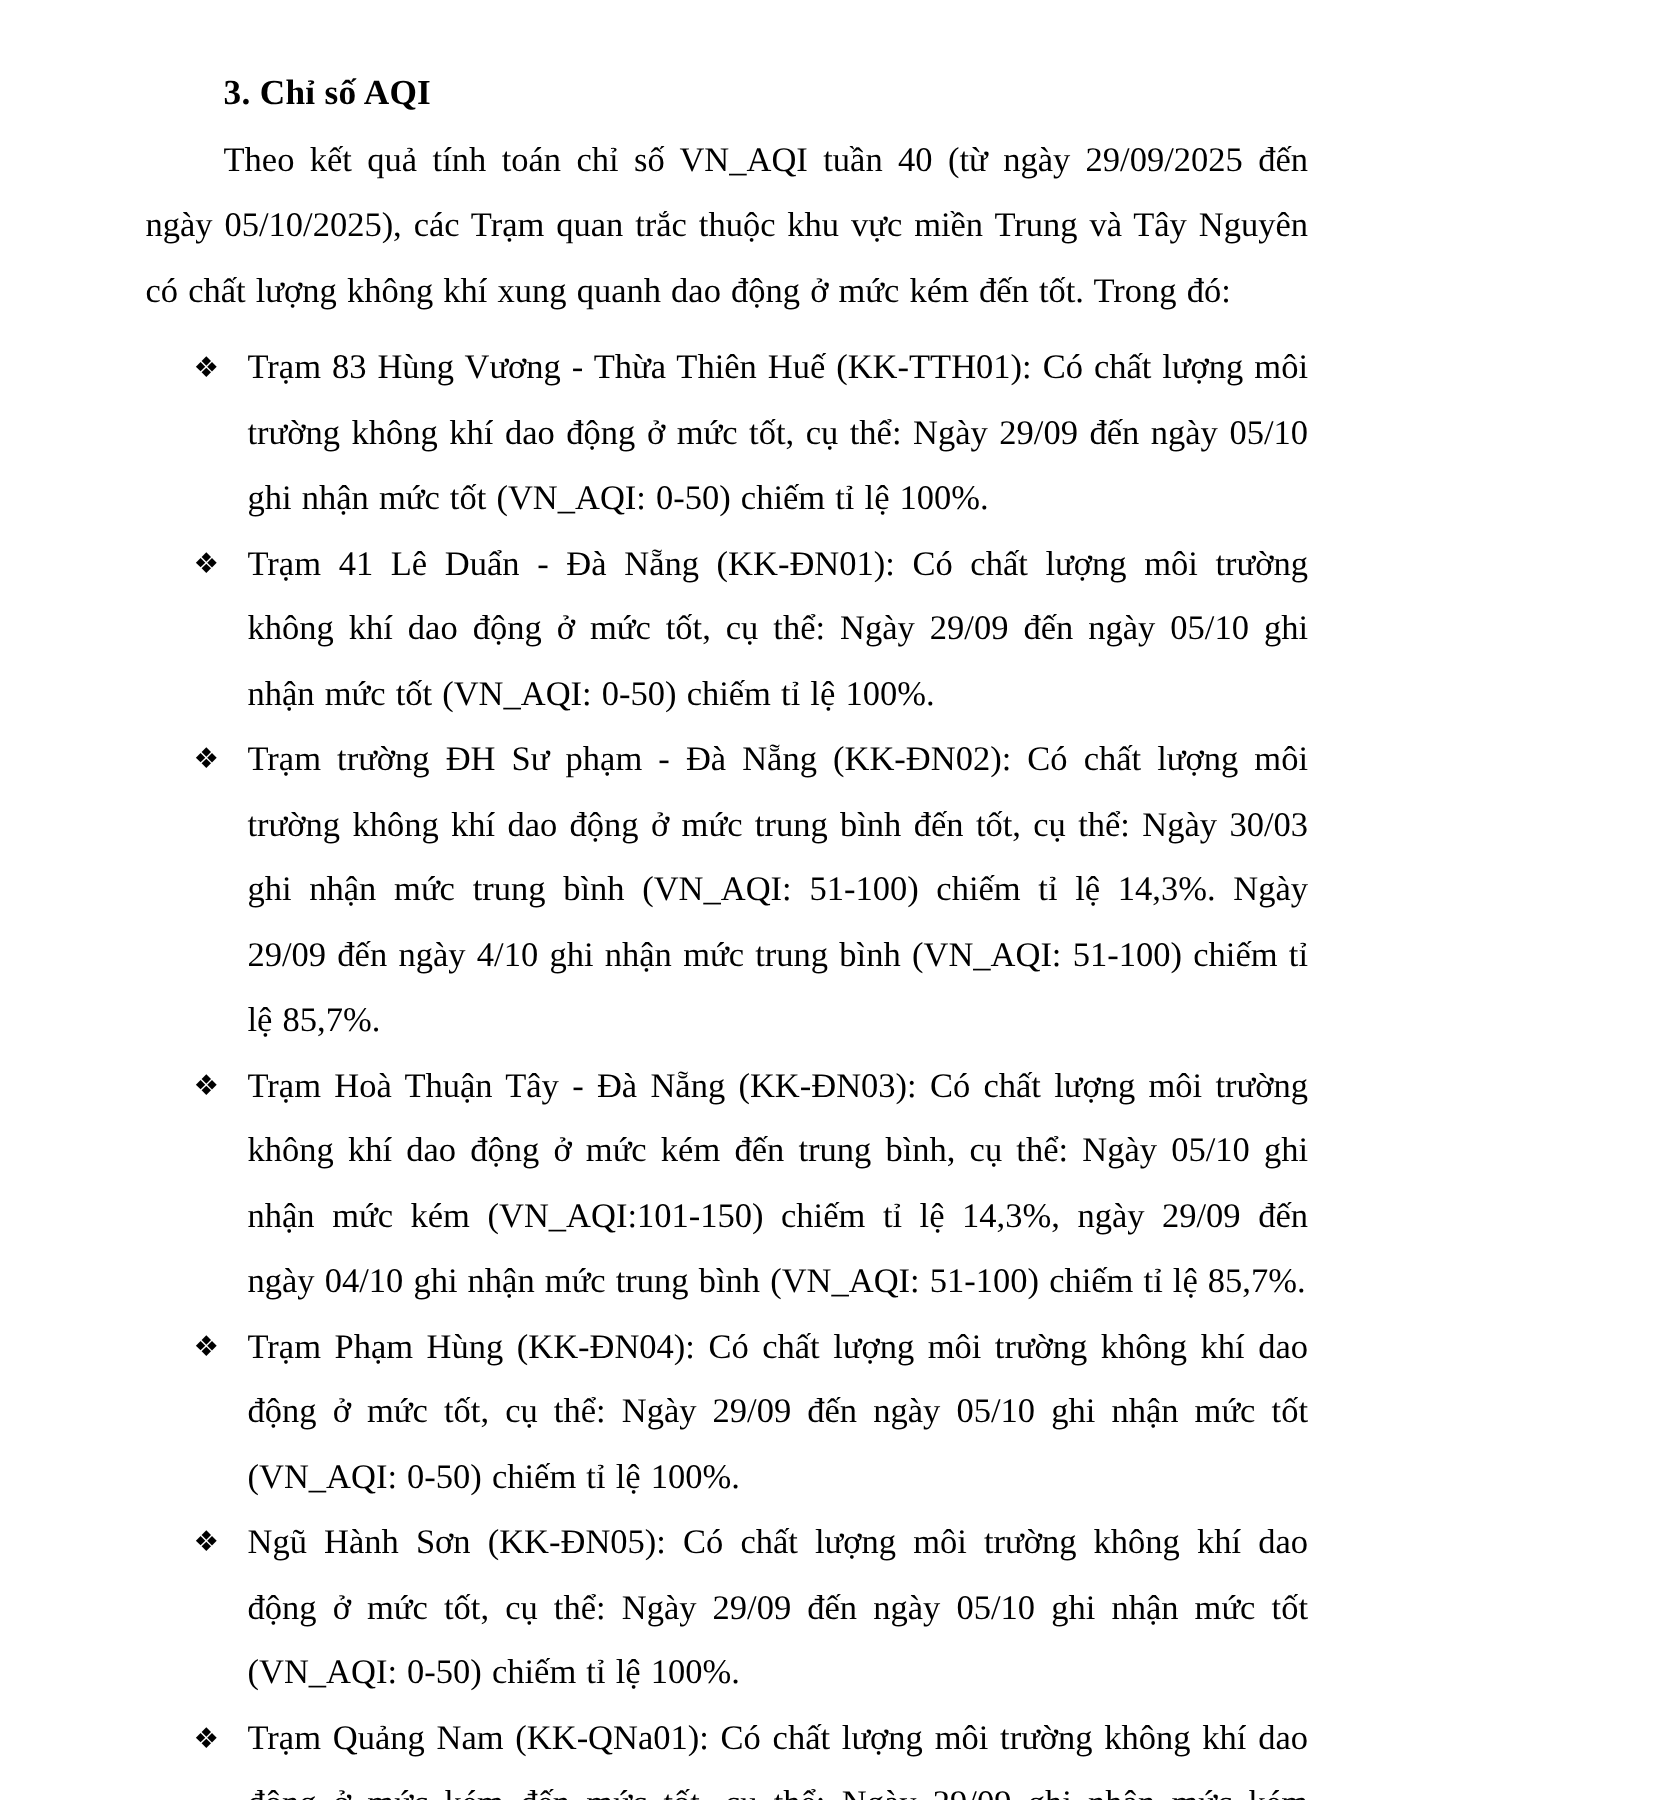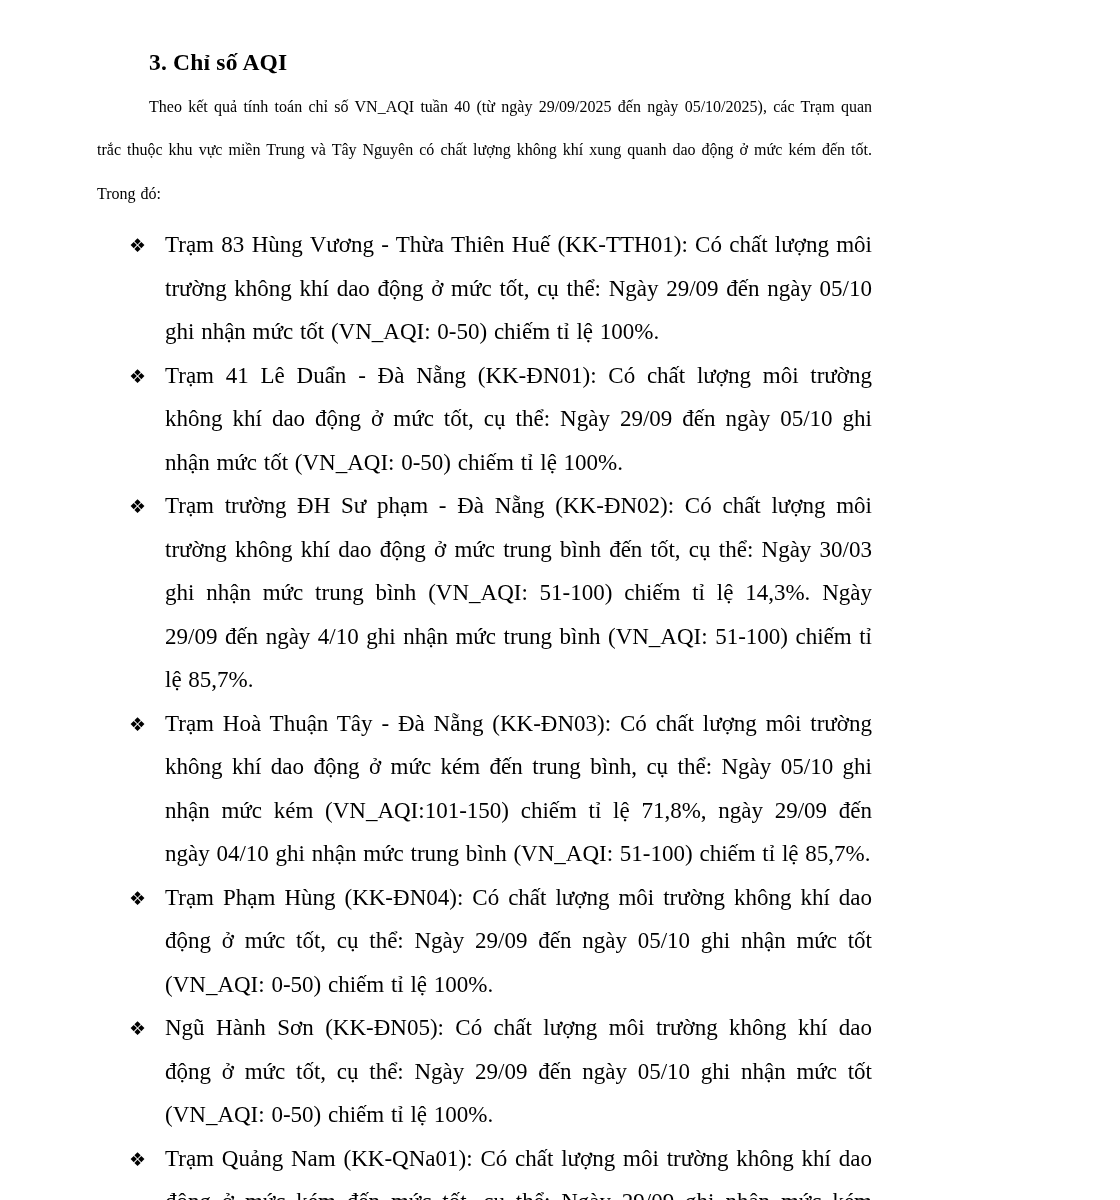--- a/index.html
+++ b/index.html
@@ -24,21 +24,21 @@
   }
   .doc-heading {
     font-size: 23.5px;
     font-weight: bold;
     line-height: 43.5px;
     margin: 0 0 0 52px;
     padding: 0;
     letter-spacing: 0.2px;
   }
   .intro {
-    font-size: 16px;
+    font-size: 23px;
     line-height: 43.5px;
     text-align: justify;
     text-indent: 52px;
     margin: 0;
     word-spacing: 1px;
   }
   ul.station-list {
     list-style: none;
     margin: 8px 0 0 0;
     padding: 0;
@@ -77,21 +77,21 @@
     <li>
       <span class="marker">❖</span>
       <span>Trạm 41 Lê Duẩn - Đà Nẵng (KK-ĐN01): Có chất lượng môi trường không khí dao động ở mức tốt, cụ thể: Ngày 29/09 đến ngày 05/10 ghi nhận mức tốt (VN_AQI: 0-50) chiếm tỉ lệ 100%.</span>
     </li>
     <li>
       <span class="marker">❖</span>
       <span>Trạm trường ĐH Sư phạm - Đà Nẵng (KK-ĐN02): Có chất lượng môi trường không khí dao động ở mức trung bình đến tốt, cụ thể: Ngày 30/03 ghi nhận mức trung bình (VN_AQI: 51-100) chiếm tỉ lệ 14,3%. Ngày 29/09 đến ngày 4/10 ghi nhận mức trung bình (VN_AQI: 51-100) chiếm tỉ lệ 85,7%.</span>
     </li>
     <li>
       <span class="marker">❖</span>
-      <span>Trạm Hoà Thuận Tây - Đà Nẵng (KK-ĐN03): Có chất lượng môi trường không khí dao động ở mức kém đến trung bình, cụ thể: Ngày 05/10 ghi nhận mức kém (VN_AQI:101-150) chiếm tỉ lệ 71,8%, ngày 29/09 đến ngày 04/10 ghi nhận mức trung bình (VN_AQI: 51-100) chiếm tỉ lệ 85,7%.</span>
+      <span>Trạm Hoà Thuận Tây - Đà Nẵng (KK-ĐN03): Có chất lượng môi trường không khí dao động ở mức kém đến trung bình, cụ thể: Ngày 05/10 ghi nhận mức kém (VN_AQI:101-150) chiếm tỉ lệ 14,3%, ngày 29/09 đến ngày 04/10 ghi nhận mức trung bình (VN_AQI: 51-100) chiếm tỉ lệ 85,7%.</span>
     </li>
     <li>
       <span class="marker">❖</span>
       <span>Trạm Phạm Hùng (KK-ĐN04): Có chất lượng môi trường không khí dao động ở mức tốt, cụ thể: Ngày 29/09 đến ngày 05/10 ghi nhận mức tốt (VN_AQI: 0-50) chiếm tỉ lệ 100%.</span>
     </li>
     <li>
       <span class="marker">❖</span>
       <span>Ngũ Hành Sơn (KK-ĐN05): Có chất lượng môi trường không khí dao động ở mức tốt, cụ thể: Ngày 29/09 đến ngày 05/10 ghi nhận mức tốt (VN_AQI: 0-50) chiếm tỉ lệ 100%.</span>
     </li>
     <li>

